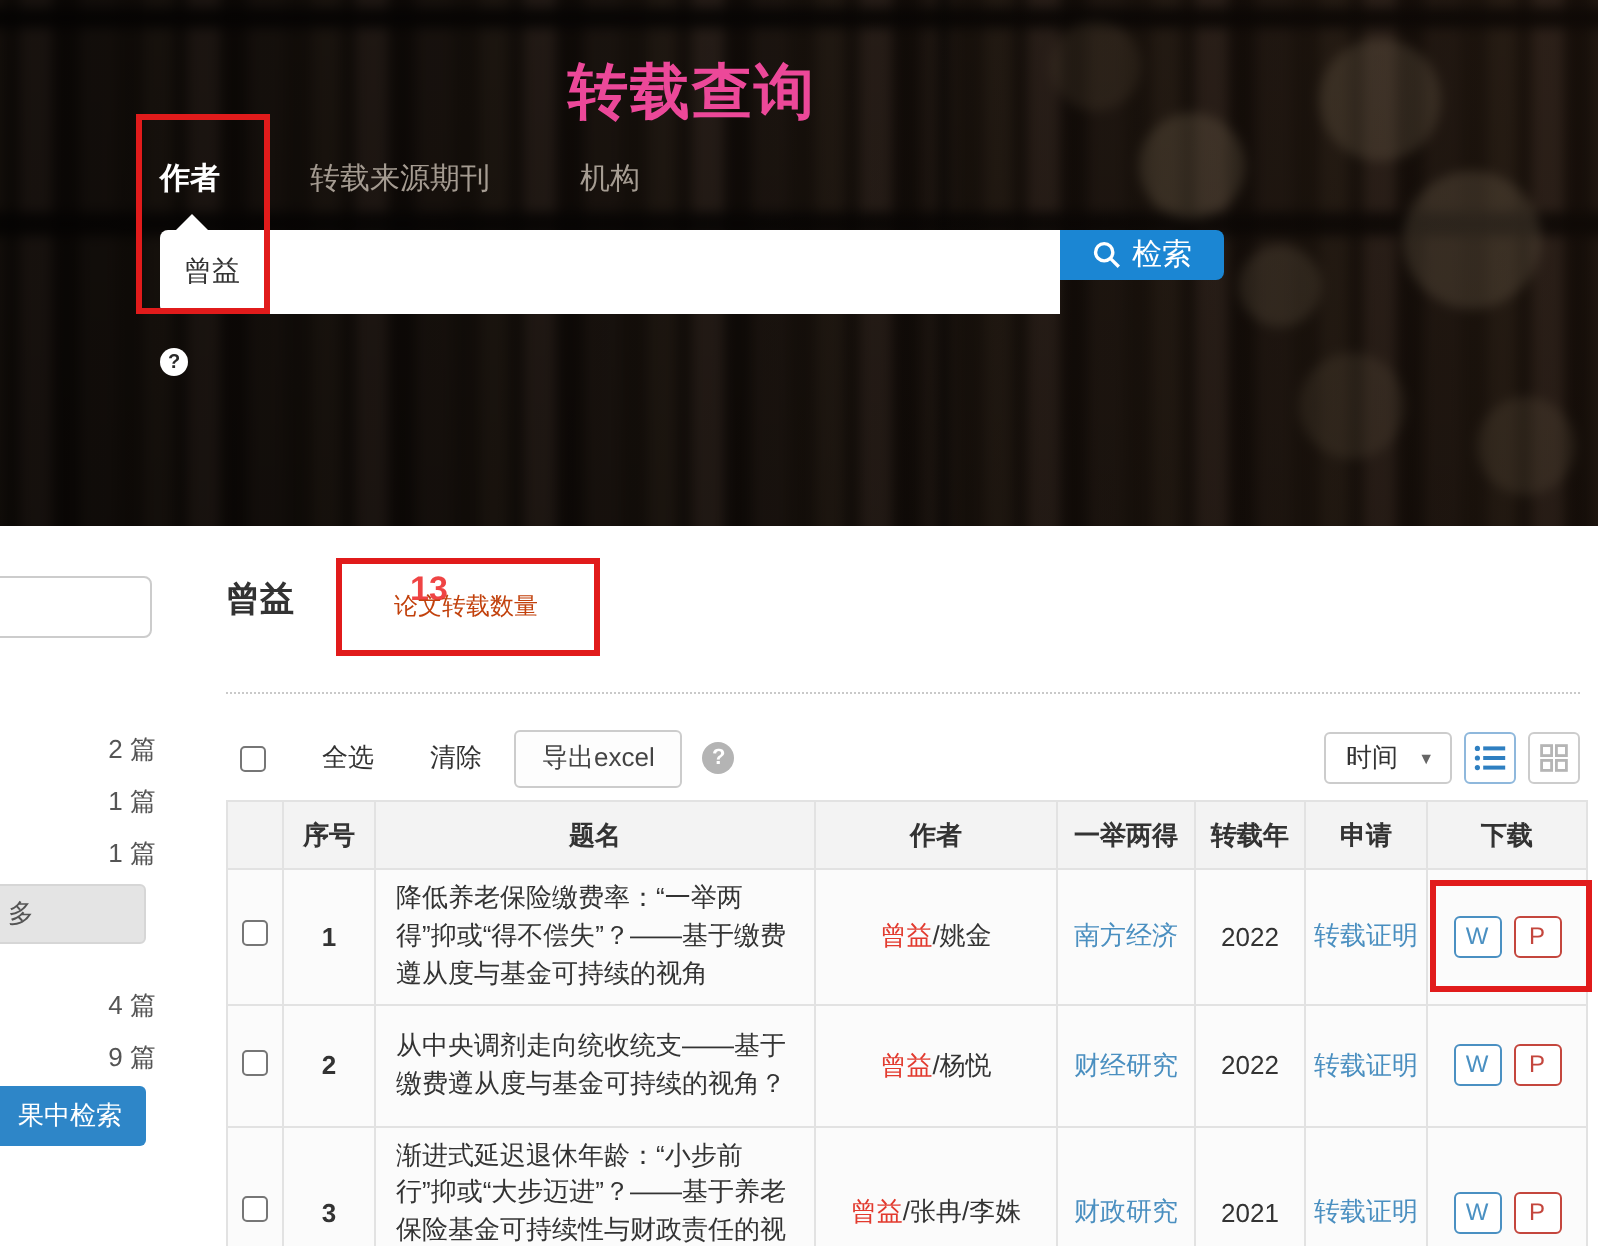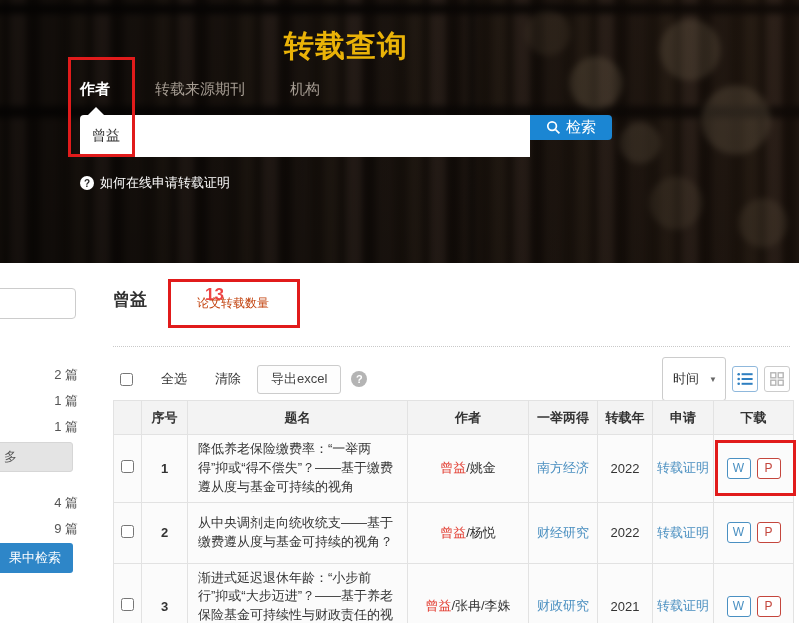--- a/index.html
+++ b/index.html
@@ -20,21 +20,21 @@
       radial-gradient(circle at 775px 235px, rgba(216,190,150,.22) 0 24px, transparent 25px),
       radial-gradient(circle at 560px 45px,  rgba(200,170,130,.18) 0 22px, transparent 23px),
       linear-gradient(90deg, transparent 0 482px, rgba(10,8,6,.85) 482px 486px, transparent 486px),
       linear-gradient(180deg, transparent 0 16px, rgba(12,8,6,.9) 16px 26px, transparent 26px 118px, rgba(12,8,6,.85) 118px 130px, transparent 130px),
       repeating-linear-gradient(90deg, #3a2c20 0 14px, #241a12 14px 22px, #45342a 22px 38px, #1d140e 38px 52px, #32251c 52px 70px, #281d14 70px 84px),
       linear-gradient(180deg, #2c2118, #17100a); }
   .hero-shade { position:absolute; left:0; top:0; width:100%; height:100%;
     background:linear-gradient(90deg, rgba(0,0,0,.55), rgba(0,0,0,.30) 45%, rgba(25,15,8,.30)),
                linear-gradient(180deg, rgba(0,0,0,.25), rgba(0,0,0,.35)); }
   .hero-title { position:absolute; left:80px; top:26px; width:532px; text-align:center;
-    color:#eab308; font-size:30px; font-weight:bold; letter-spacing:1px; }
+    color:#ec4899; font-size:30px; font-weight:bold; letter-spacing:1px; }
   .tabs { position:absolute; left:80px; top:80px; display:flex; gap:45px; }
   .tab { font-size:15px; color:#a59c92; cursor:pointer; }
   .tab.active { color:#fff; font-weight:bold; }
   .tab-pointer { position:absolute; left:88px; top:107px; width:0; height:0;
     border-left:8px solid transparent; border-right:8px solid transparent; border-bottom:8px solid #fff; }
   .search-row { position:absolute; left:80px; top:115px; display:flex; }
   .search-input { width:450px; height:42px; border:none; outline:none; background:#fff;
     border-radius:4px 0 0 4px; padding:0 12px; font-size:14px; color:#333;
     font-family:"Liberation Sans","DejaVu Sans",sans-serif; }
   .search-btn { width:82px; height:25px; border:none; background:#1b86d3; color:#fff;
@@ -73,21 +73,21 @@
     display:flex; align-items:center; font-size:13px; color:#333; }
   .toolbar input[type=checkbox] { width:13px; height:13px; margin-left:7px; }
   .tb-link { margin-left:28px; cursor:pointer; }
   .tb-btn { margin-left:16px; height:29px; padding:0 13px; background:#fdfdfd; border:1px solid #ccc;
     border-radius:3px; font-size:13px; color:#444; cursor:pointer;
     font-family:"Liberation Sans","DejaVu Sans",sans-serif; }
   .qmark-g { margin-left:10px; display:inline-flex; width:16px; height:16px; border-radius:50%;
     background:#b4b4b4; color:#fff; font-size:11px; font-weight:bold; align-items:center;
     justify-content:center; cursor:pointer; }
   .tb-right { margin-left:auto; display:flex; align-items:center; }
-  .sort-box { width:64px; height:44px; border:1px solid #ccc; border-radius:3px; background:#fff;
+  .sort-box { width:64px; height:26px; border:1px solid #ccc; border-radius:3px; background:#fff;
     display:flex; align-items:center; padding:0 8px 0 10px; cursor:pointer; }
   .sort-caret { margin-left:auto; font-size:8px; color:#666; }
   .view-btn { width:26px; height:26px; margin-left:6px; border-radius:3px; background:#fff;
     display:flex; align-items:center; justify-content:center; cursor:pointer; }
   .view-list { border:1px solid #8fb8dc; }
   .view-grid { border:1px solid #ccc; }
 
   
   .tbl-wrap { position:absolute; left:113px; top:400px; width:680px; }
   table { width:680px; border-collapse:collapse; table-layout:fixed; }
@@ -129,21 +129,20 @@
       <button class="search-btn">
         <svg width="15" height="15" viewBox="0 0 16 16">
           <circle cx="6.5" cy="6.5" r="4.6" fill="none" stroke="#fff" stroke-width="1.8"></circle>
           <line x1="10.2" y1="10.2" x2="14.3" y2="14.3" stroke="#fff" stroke-width="1.8"></line>
         </svg>
         <span>检索</span>
       </button>
     </div>
     <div class="help-line">
       <span class="qmark-w">?</span>
-      <span>如何在线申请转载证明</span>
     </div>
   </div>
 
   <input class="sb-input" type="text" style="">
   <span class="sb-count" style="top:366px">2 篇</span>
   <span class="sb-count" style="top:392px">1 篇</span>
   <span class="sb-count" style="top:418px">1 篇</span>
   <button class="sb-more">多</button>
   <span class="sb-count" style="top:494px">4 篇</span>
   <span class="sb-count" style="top:520px">9 篇</span>

